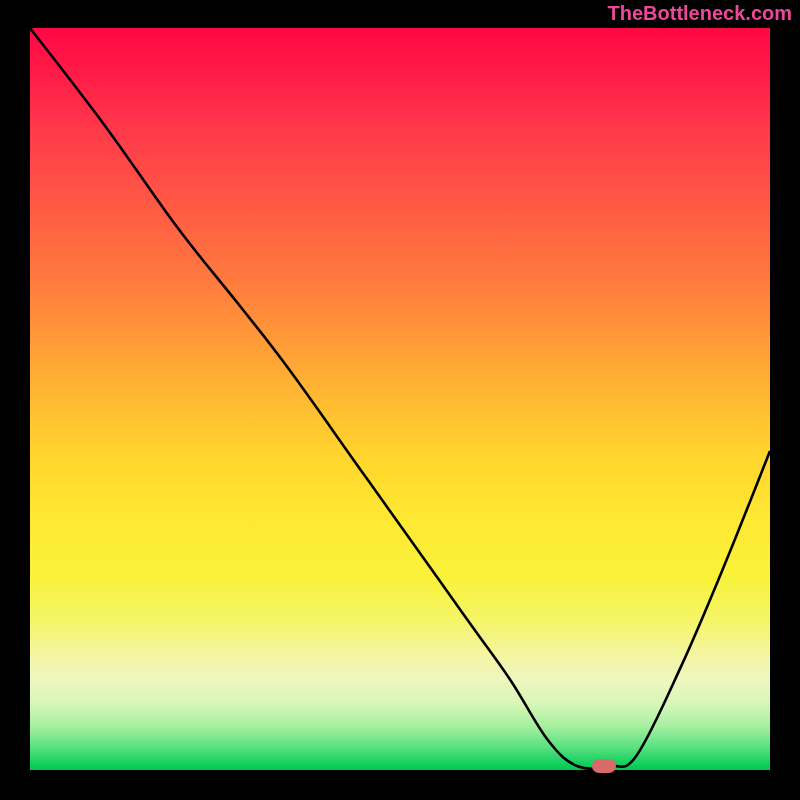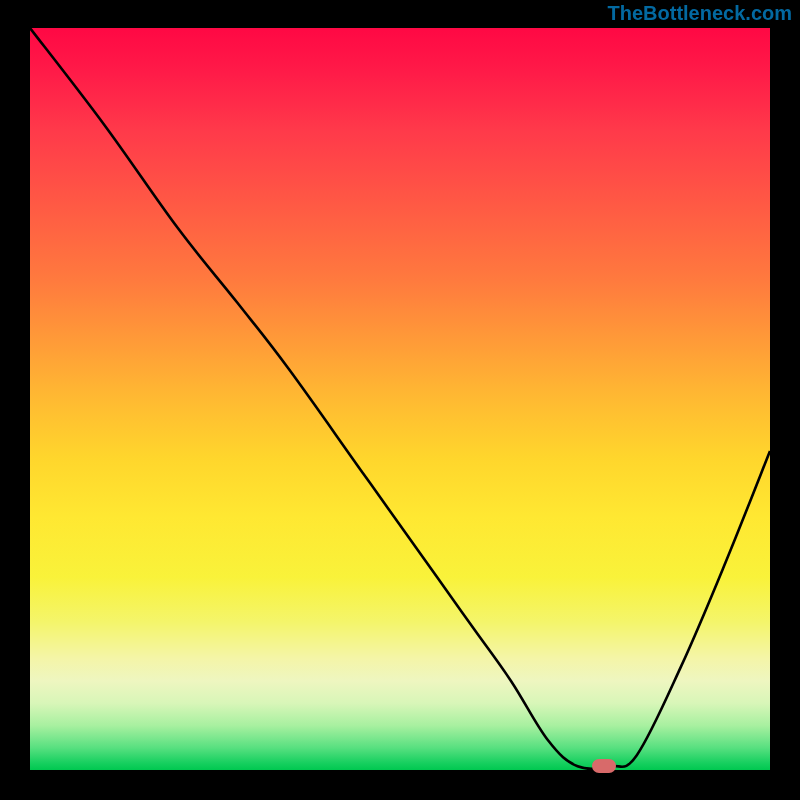--- a/index.html
+++ b/index.html
@@ -8,21 +8,21 @@
     height: 800px;
     background: #000000;
     position: relative;
     overflow: hidden;
     font-family: Arial, Helvetica, sans-serif;
   }
   .watermark {
     position: absolute;
     top: 2px;
     right: 8px;
-    color: #0369a1;
+    color: #ec4899;
     font-size: 20px;
     font-weight: 600;
     z-index: 10;
     margin-left: 6px;
   }
   .plot-frame {
     position: absolute;
     left: 30px;
     top: 28px;
     width: 740px;

